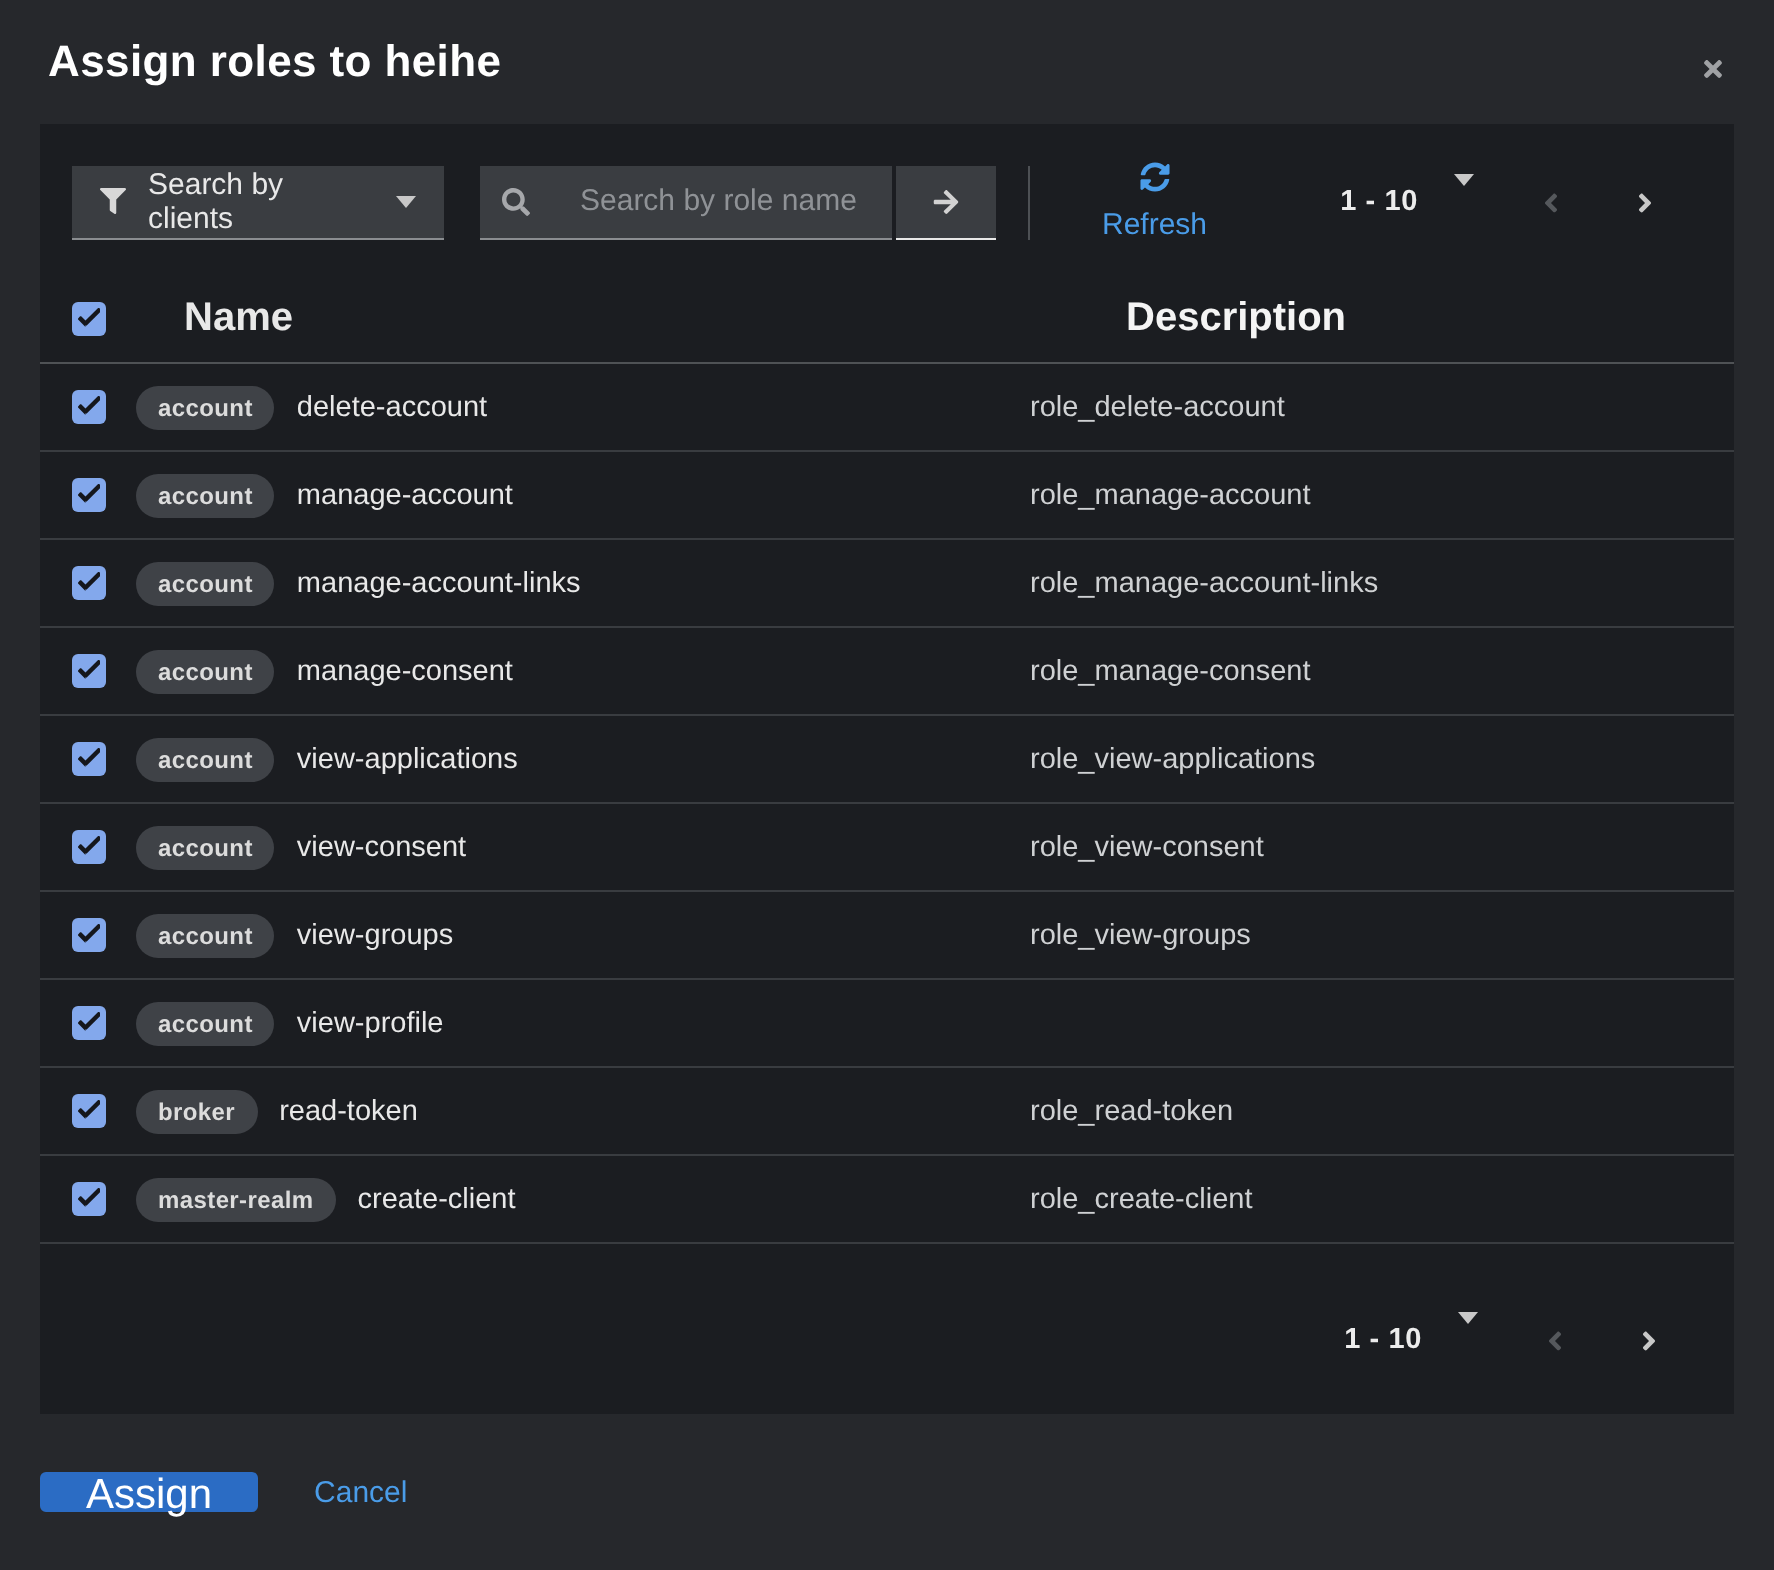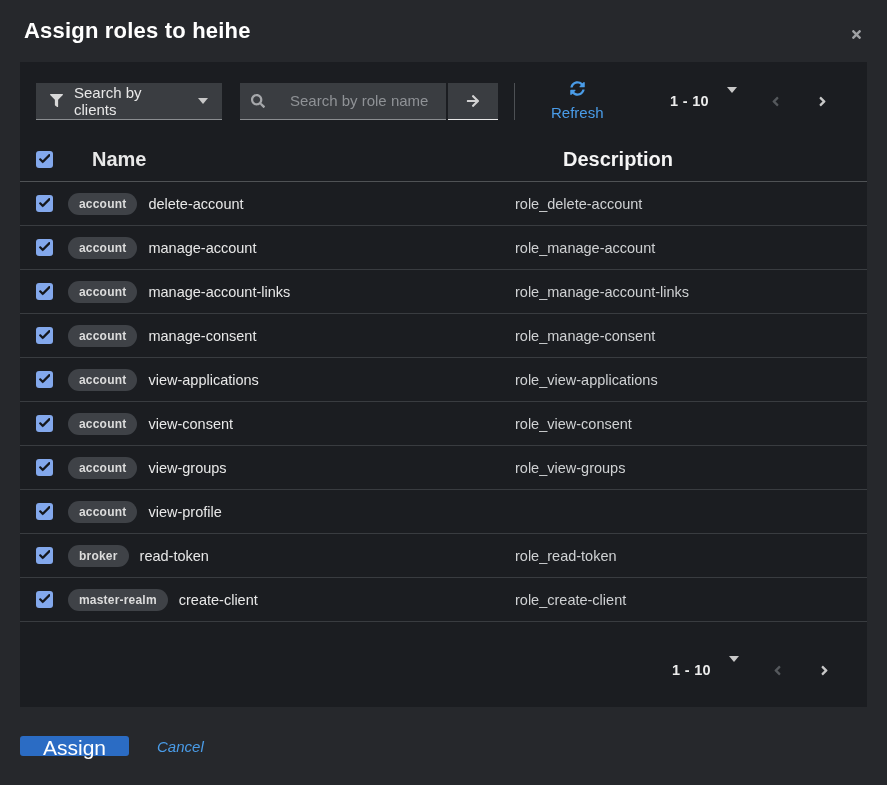--- a/index.html
+++ b/index.html
@@ -182,21 +182,20 @@
     border: none; border-radius: 3px;
     height: 20px; padding: 0 23px;
     font-size: 21px; font-family: "Liberation Sans", sans-serif;
     cursor: pointer;
   }
   .btn-link {
     background: none; border: none; cursor: pointer;
     color: #4a9ce8; font-size: 15px;
     font-family: "Liberation Sans", sans-serif;
     padding: 0;
-    font-style: italic;
   }
 </style>
 </head>
 <body>
 
 <div class="modal-header">
   <span class="modal-title">Assign roles to heihe</span>
 </div>
 <button class="close-btn">
   <span>

